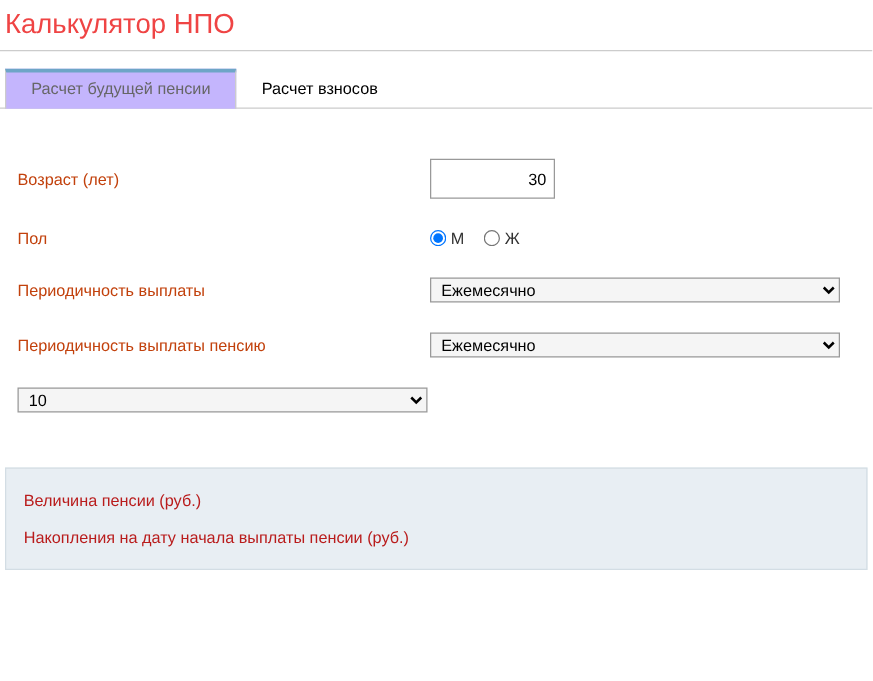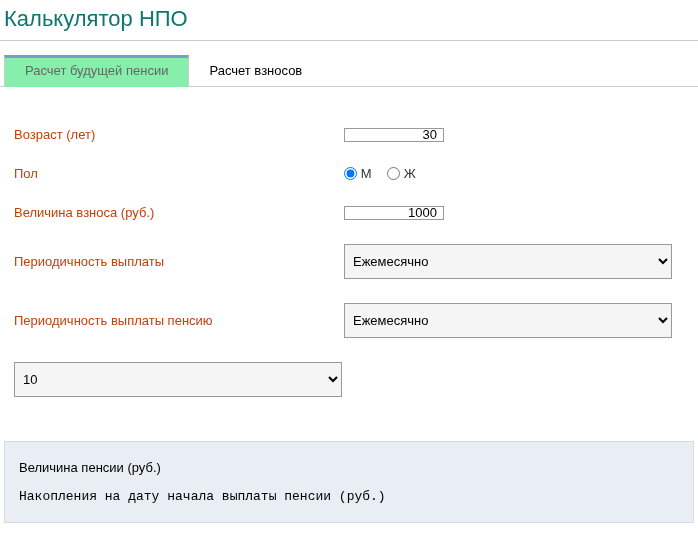--- a/index.html
+++ b/index.html
@@ -4,21 +4,21 @@
 <style>
   * { box-sizing: border-box; margin: 0; padding: 0; }
   body {
     font-family: Arial, sans-serif;
     font-size: 13px;
     color: #333;
     background: #fff;
     width: 698px;
   }
   .page-title {
-    color: #0f766e;
+    color: #ef4444;
     font-size: 22px;
     font-weight: normal;
     padding: 6px 0 8px 4px;
   }
   .hr-top {
     border: none;
     border-top: 1px solid #ccc;
     margin-bottom: 14px;
   }
   .tabs {
@@ -31,21 +31,21 @@
     font-size: 13px;
     color: #000000;
     cursor: pointer;
     position: relative;
   }
   .tab.active {
     color: #666;
     border-top: 3px solid #6ea5c7;
     border-left: 1px solid #ccc;
     border-right: 1px solid #ccc;
-    background: #86efac;
+    background: #c4b5fd;
     margin-bottom: -1px;
     padding-top: 5px;
   }
   .form-area {
     padding: 40px 14px 10px 14px;
   }
   .row {
     display: flex;
     align-items: center;
     margin-bottom: 24px;
@@ -53,53 +53,53 @@
   .row-label {
     width: 330px;
     color: #c2410c;
     font-size: 13px;
   }
   .row-control {
     flex: 1;
   }
   input.num {
     width: 100px;
-    height: 14px;
+    height: 32px;
     border: 1px solid #999;
     text-align: right;
     padding: 0 6px;
     font-size: 13px;
     font-family: inherit;
   }
   .radio-group label {
     margin-right: 12px;
     font-size: 13px;
     color: #333;
   }
   .radio-group input { vertical-align: middle; transform: translateY(-1px); }
   select.sel {
     width: 328px;
-    height: 35px;
+    height: 20px;
     border: 1px solid #999;
     background: #f5f5f5;
     font-size: 13px;
     padding-left: 4px;
   }
   .result-box {
     margin: 10px 4px 0 4px;
     background: #e8eef3;
     border: 1px solid #d3dde4;
     padding: 18px 14px;
   }
   .result-line {
-    color: #000000;
+    color: #b91c1c;
     margin-bottom: 14px;
     font-size: 13px;
   }
-  .result-line:last-child { margin-bottom: 0; font-family: Liberation Mono, monospace; }
+  .result-line:last-child { margin-bottom: 0; }
 </style>
 </head>
 <body>
 
 <h1 class="page-title">Калькулятор НПО</h1>
 <hr class="hr-top">
 
 <div class="tabs">
   <div class="tab active">Расчет будущей пенсии</div>
   <div class="tab">Расчет взносов</div>
@@ -121,26 +121,20 @@
         <input type="radio" name="g" checked="" style="">
         <span>М</span>
       </label>
       <label>
         <input type="radio" name="g" style="">
         <span>Ж</span>
       </label>
     </div>
   </div>
 
-  <div class="row">
-    <div class="row-label">Величина взноса (руб.)</div>
-    <div class="row-control">
-      <input class="num" type="text" value="1000" style="">
-    </div>
-  </div>
 
   <div class="row">
     <div class="row-label">Периодичность выплаты</div>
     <div class="row-control">
       <select class="sel">
         <option>Ежемесячно</option>
       </select>
     </div>
   </div>
 

